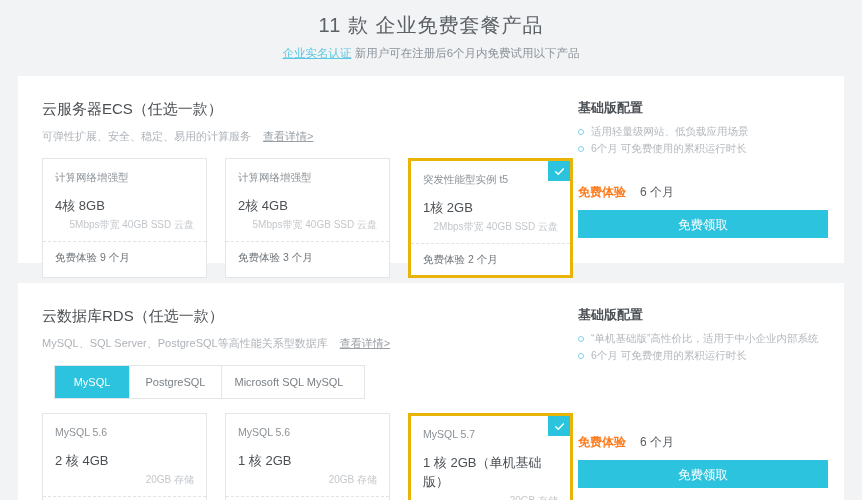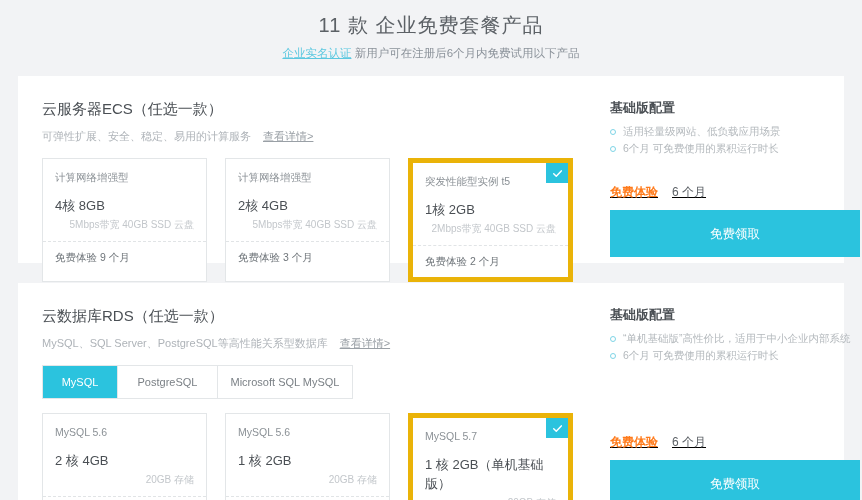--- a/index.html
+++ b/index.html
@@ -37,71 +37,71 @@
     white-space: nowrap;
   }
   .sec-desc .more { margin-left: 12px; color: #9aa0a6; }
 
   
   .plans { display: flex; gap: 18px; margin-top: 14px; }
   .plan {
     position: relative; width: 165px;
     border: 1px solid #e3e6e8; background: #fff;
   }
-  .plan.sel { border: 5px solid #eab308; }
+  .plan.sel { border: 3px solid #eab308; }
   .plan-body { padding: 11px 12px 9px 12px; }
   .plan-type { font-size: 10.5px; color: #8b9196; line-height: 15px; }
   .plan-spec { margin-top: 11px; font-size: 13px; color: #4a4f54; line-height: 19px; }
   .plan-meta { margin-top: 2px; font-size: 10px; color: #c3c7cb; line-height: 15px; text-align: right; }
   .plan-foot {
     border-top: 1px dashed #e1e4e6;
     padding: 8px 12px 8px 12px;
     font-size: 10.5px; color: #6f757a; line-height: 15px;
   }
   .tick {
     position: absolute; top: 0; right: 0; width: 22px; height: 20px;
     background: #2bc3de; color: #fff;
     display: flex; align-items: center; justify-content: center;
   }
   .tick svg { width: 11px; height: 11px; display: block; }
 
   
-  .tabs { display: flex; margin-top: 14px; border: 1px solid #e3e6e8; width: 311px; }
+  .tabs { display: flex; margin-top: 14px; border: 1px solid #e3e6e8; width: 311px; margin-left: 12px; }
   .tab {
     font-size: 11px; color: #7b8186; line-height: 16px;
     padding: 8px 0; text-align: center; background: #fff;
     border-right: 1px solid #e3e6e8;
   }
   .tab:last-child { border-right: none; }
   .tab-mysql { width: 75px; }
-  .tab-pg { width: 100px; }
+  .tab-pg { width: 92px; }
   .tab-mssql { width: 134px; }
   .tab.active { background: #2bc3de; color: #fff; }
 
   
-  .info { position: absolute; left: 592px; top: 22px; width: 250px; }
+  .info { position: absolute; left: 560px; top: 22px; width: 250px; }
   .info-rds { top: 22px; }
   .info-title { font-size: 13px; color: #4a4f54; font-weight: 700; line-height: 19px; }
   .bullets { margin-top: 6px; list-style: none; }
   .bullets li {
     position: relative; padding-left: 13px;
     font-size: 10.5px; color: #b4b9bd; line-height: 17px; white-space: nowrap;
   }
   .bullets li::before {
     content: ""; position: absolute; left: 0; top: 6px;
     width: 4px; height: 4px; border-radius: 50%;
     border: 1px solid #7ed4e6;
   }
-  .price { display: flex; align-items: center; text-decoration: underline; }
+  .price { display: flex; align-items: center; }
   .price-label { font-size: 12px; color: #ff7a1a; font-weight: 700; }
   .price-val { margin-left: 14px; font-size: 12px; color: #5c6166; }
   .cta {
     display: block; width: 250px; margin-top: 9px;
     background: #2bc3de; color: #ffffff;
-    font-size: 12.5px; line-height: 30px; height: 47px;
+    font-size: 12.5px; line-height: 30px; height: 28px;
     text-align: center; border: none; cursor: pointer;
     font-family: inherit;
   }
 </style>
 </head>
 <body>
 
 <div class="page">
 
   <div class="hdr">

